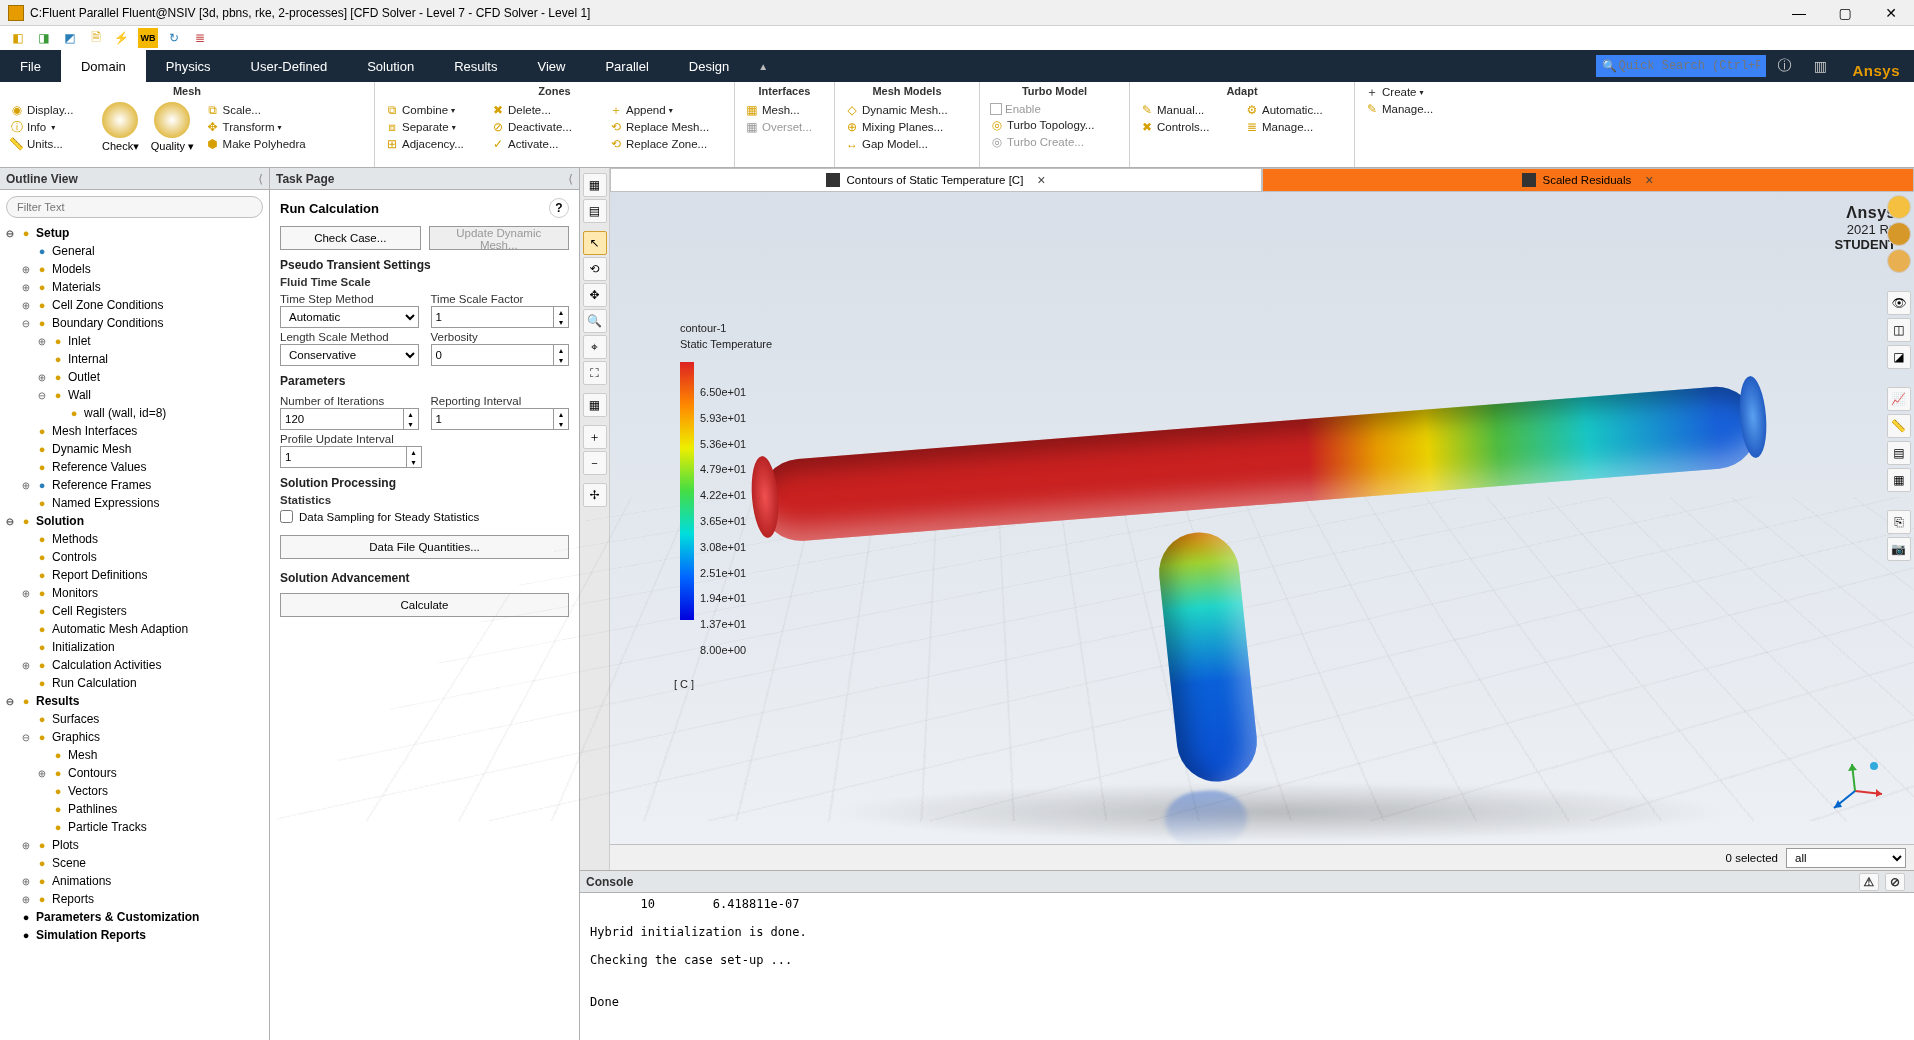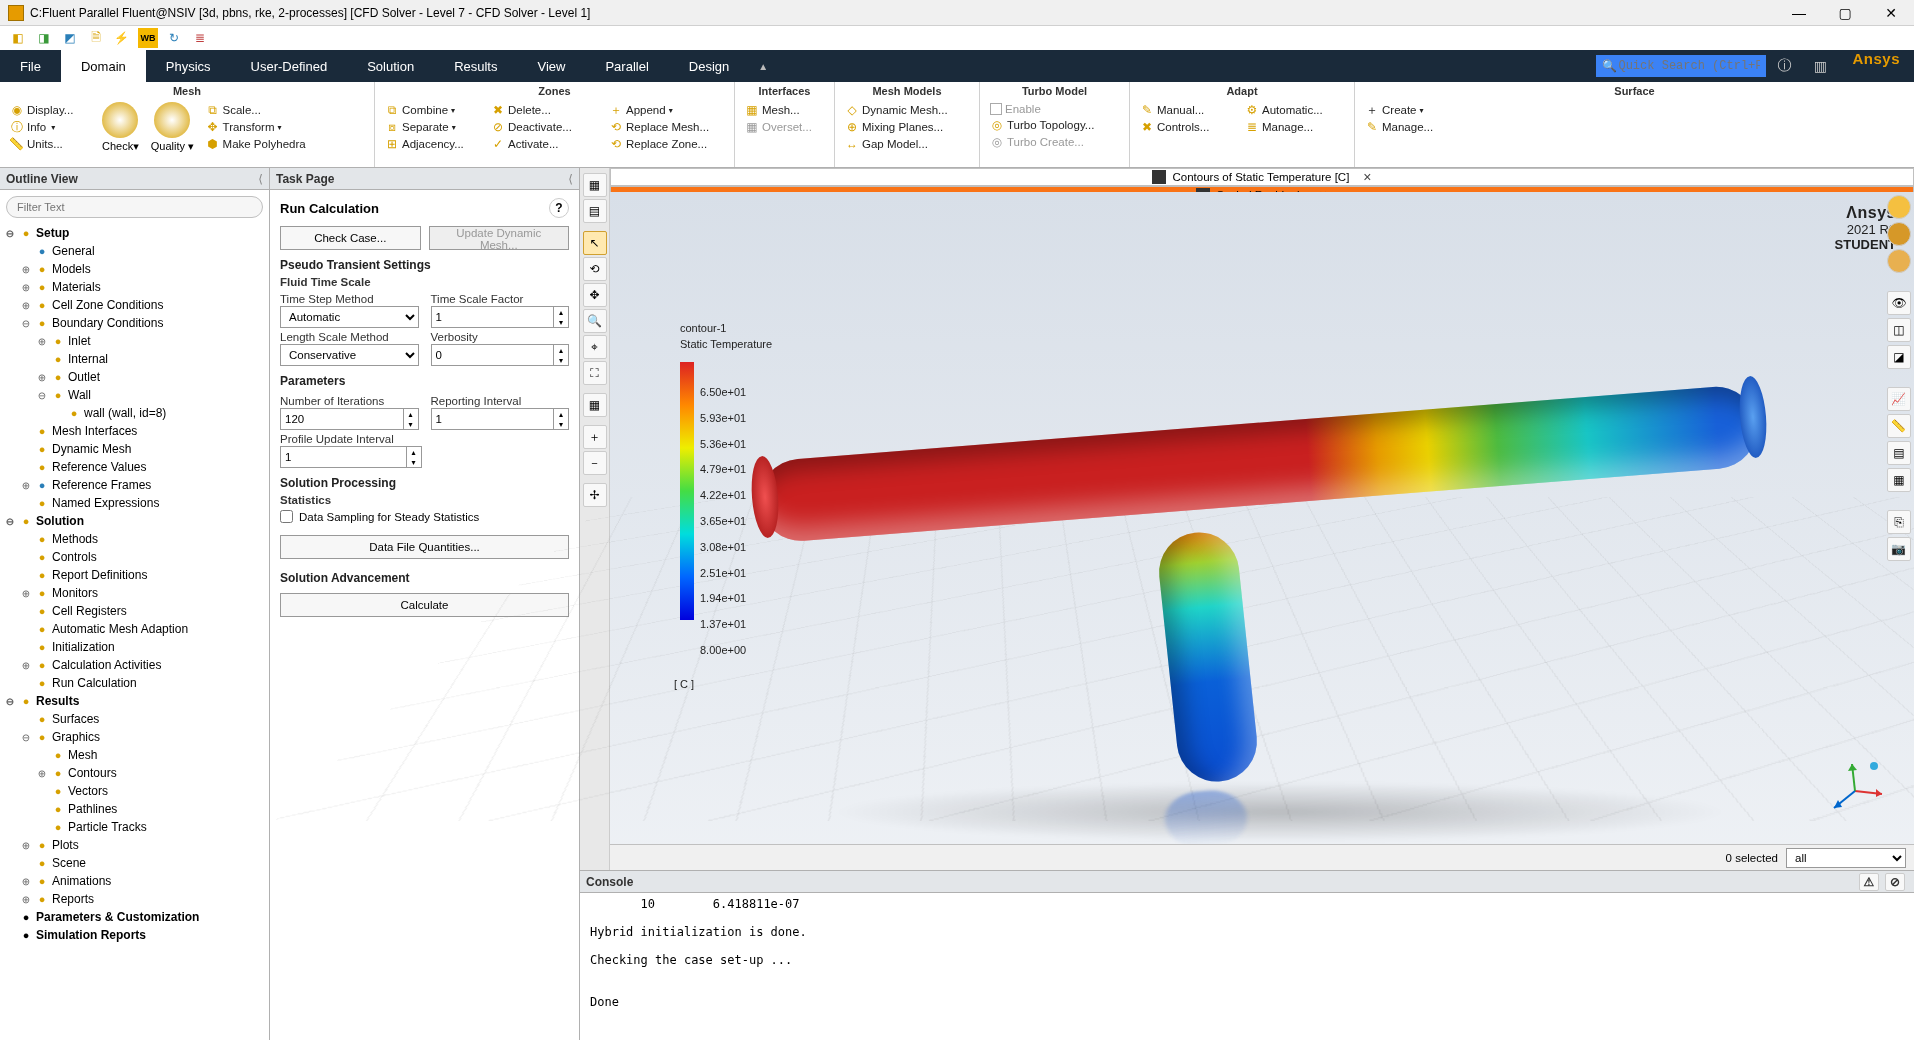--- a/index.html
+++ b/index.html
@@ -18,21 +18,21 @@
 
 
 #menubar { height:32px; background:#1a2a3a; display:flex; align-items:stretch; color:#fff; }
 #menubar .tab { padding:0 20px; display:flex; align-items:center; font-size:13px; cursor:pointer; }
 #menubar .tab.active { background:#fff; color:#000; font-weight:500; }
 #menubar .arrow { width:28px; display:flex; align-items:center; justify-content:center; font-size:10px; color:#bbb; }
 #menubar .search { margin-left:auto; display:flex; align-items:center; }
 #menubar .search input { width:170px; height:22px; background:#3b82f6; border:none; color:#fff; padding:0 6px 0 22px; font-size:12px;font-family:Liberation Mono, monospace; }
 #menubar .srchico { position:absolute; margin-left:6px; color:#999; }
 #menubar .ricon { width:36px; display:flex; align-items:center; justify-content:center; color:#ccc; font-size:14px; }
-#menubar .ansys { padding:0 14px; color:#e69b00; font-weight:bold; font-size:15px; letter-spacing:0.5px; }
+#menubar .ansys { padding:12px 14px; color:#e69b00; font-weight:bold; font-size:15px; letter-spacing:0.5px; }
 
 
 #ribbon { height:86px; background:#fff; border-bottom:1px solid #b0b0b0; display:flex; }
 .rgroup { border-right:1px solid #d0d0d0; display:flex; flex-direction:column; }
 .rgroup .ghdr { height:18px; text-align:center; font-size:11px; font-weight:bold; color:#333; line-height:18px; }
 .rgroup .gbody { flex:1; display:flex; padding:2px 4px; align-items:flex-start; }
 .rbtn { display:flex; align-items:center; gap:3px; padding:1px 4px; margin:0 2px; font-size:11.5px; color:#222; cursor:pointer; white-space:nowrap; }
 .rbtn .ico { width:14px; height:14px; display:inline-flex; align-items:center; justify-content:center; font-size:12px; }
 .vcol { display:flex; flex-direction:column; gap:1px; }
 .rbig { display:flex; flex-direction:column; align-items:center; gap:2px; font-size:11px; }
@@ -74,21 +74,21 @@
 .fullbtn { width:100%; height:24px; border:1px solid #999; background:#f7f7f7; font-size:11.5px; cursor:pointer; margin:4px 0; }
 
 
 #gfx { flex:1; display:flex; flex-direction:column; }
 #gfxtop { flex:1; display:flex; position:relative; }
 #lefttools { width:30px; background:#e8e8e8; border-right:1px solid #ccc; display:flex; flex-direction:column; align-items:center; padding:4px 0; gap:0; }
 .tbtn2 { width:24px; height:24px; border:1px solid #ccc; background:#f8f8f8; margin:1px; display:flex; align-items:center; justify-content:center; font-size:12px; cursor:pointer; border-radius:2px; }
 .tbtn2.active { background:#ffe9b0; border-color:#d0a030; }
 .tdiv { height:6px; }
 #righttools { position:absolute; right:0; top:26px; width:30px; display:flex; flex-direction:column; align-items:center; gap:1px; }
-#viewtabs { height:24px; background:#e8e8e8; display:flex; font-size:11.5px;flex-direction:column; }
+#viewtabs { height:24px; background:#e8e8e8; display:flex; font-size:11.5px; }
 .vtab { flex:1; display:flex; align-items:center; justify-content:center; gap:6px; border:1px solid #c0c0c0; background:#f97316; }
 .vtab.active { background:#fff; }
 .vtab .ico { width:14px; height:14px; background:#333; }
 .vtab .close { margin-left:8px; color:#444; cursor:pointer; font-size:14px; }
 #canvas { flex:1; background:linear-gradient(180deg,#d8dfe8 0%,#eef1f5 100%); position:relative; }
 .ansyslogo { position:absolute; right:18px; top:12px; text-align:right; }
 .ansyslogo .a1 { font-size:16px; font-weight:bold; color:#222; letter-spacing:0.5px; }
 .ansyslogo .a2 { font-size:13px; color:#222; }
 .ansyslogo .a3 { font-size:13px; color:#222; font-weight:bold; }
 .legend { position:absolute; left:70px; top:130px; font-size:11px; color:#222; }
@@ -343,21 +343,20 @@
           </div>
         <div class="rbtn">
             <span class="ico c-y">≣</span>
             <span>Manage...</span>
           </div>
       </div>
     </div>
   </div>
 
   <div class="rgroup" style="flex:1;border-right:none;">
-    <div class="ghdr">Surface</div>
     <div class="gbody">
         <div class="vcol">
       <div class="rbtn">
             <span class="ico">＋</span>
             <span>Create</span>
             <span style="font-size:8px;">▾</span>
           </div>
       <div class="rbtn">
             <span class="ico c-y">✎</span>
             <span>Manage...</span>

